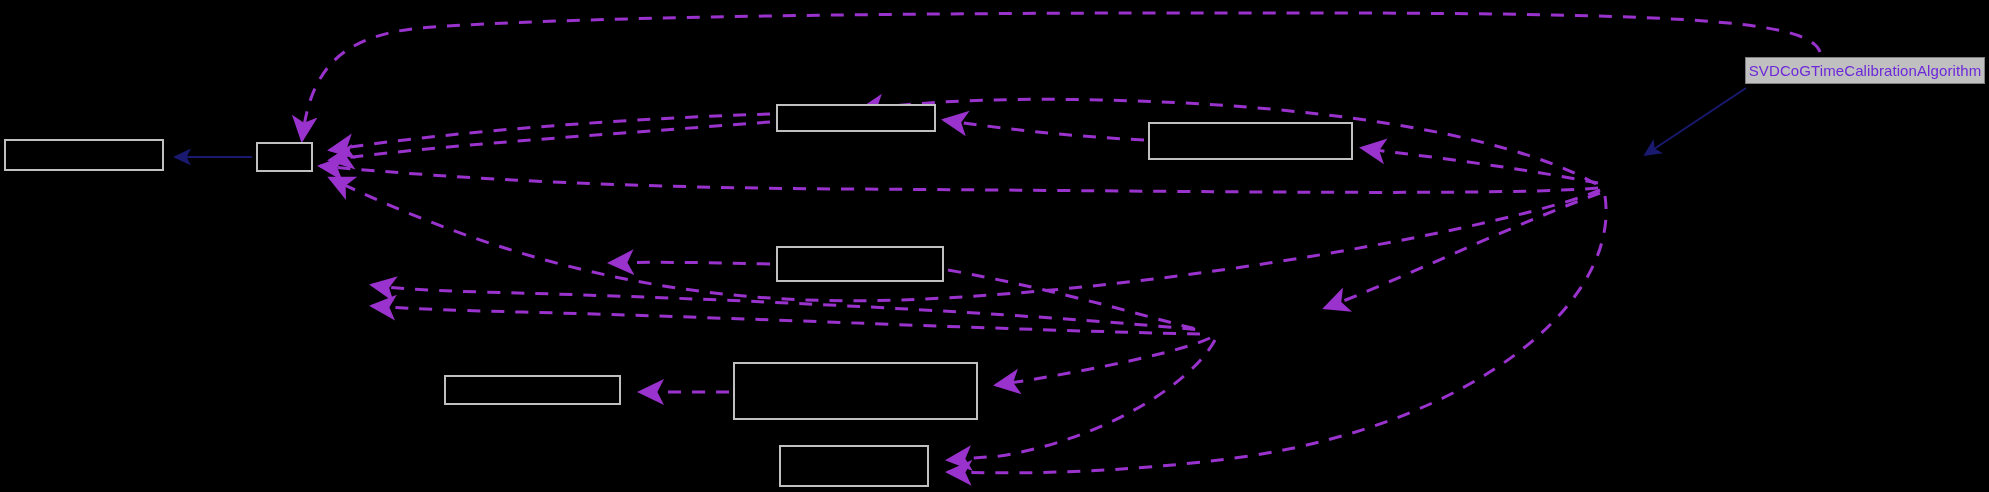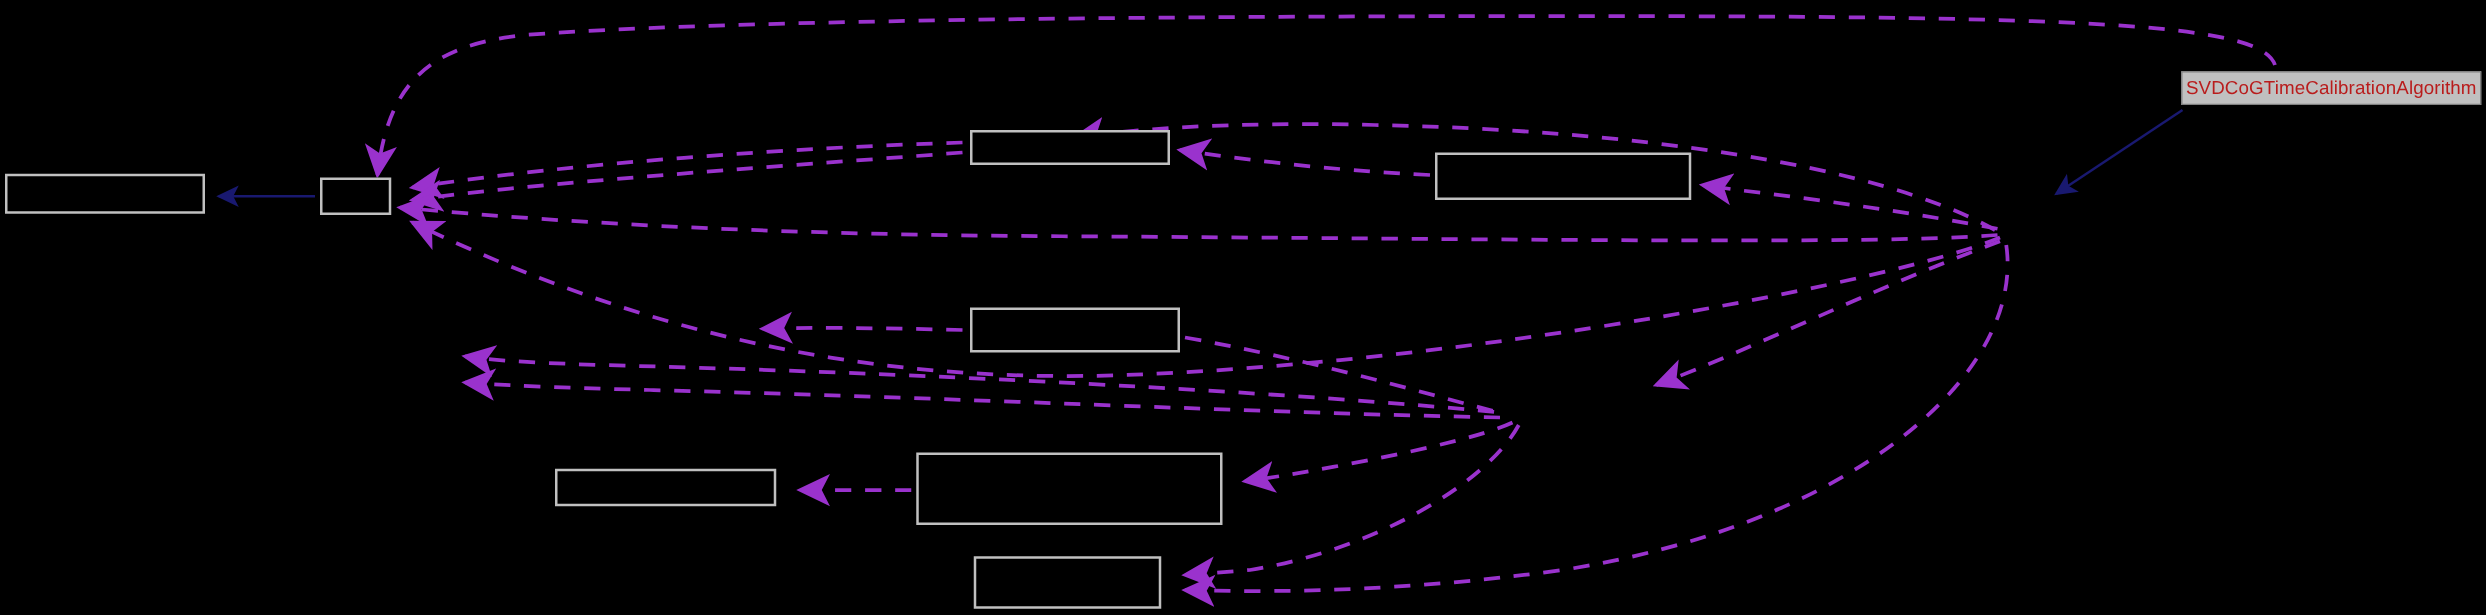--- a/index.html
+++ b/index.html
@@ -33,21 +33,21 @@
     align-items: center;
     justify-content: center;
     color: #000000;
     font-size: 13px;
     white-space: nowrap;
     overflow: hidden;
   }
   .node.filled {
     background: #c0c0c0;
     border: 1px solid #808080;
-    color: #b91c1c;
+    color: #6d28d9;
     font-size: 15px;
     padding: 0 8px;
   }
   .node-label {
     line-height: 1;
     letter-spacing: 0.1px;
   }
 </style>
 </head>
 <body>

